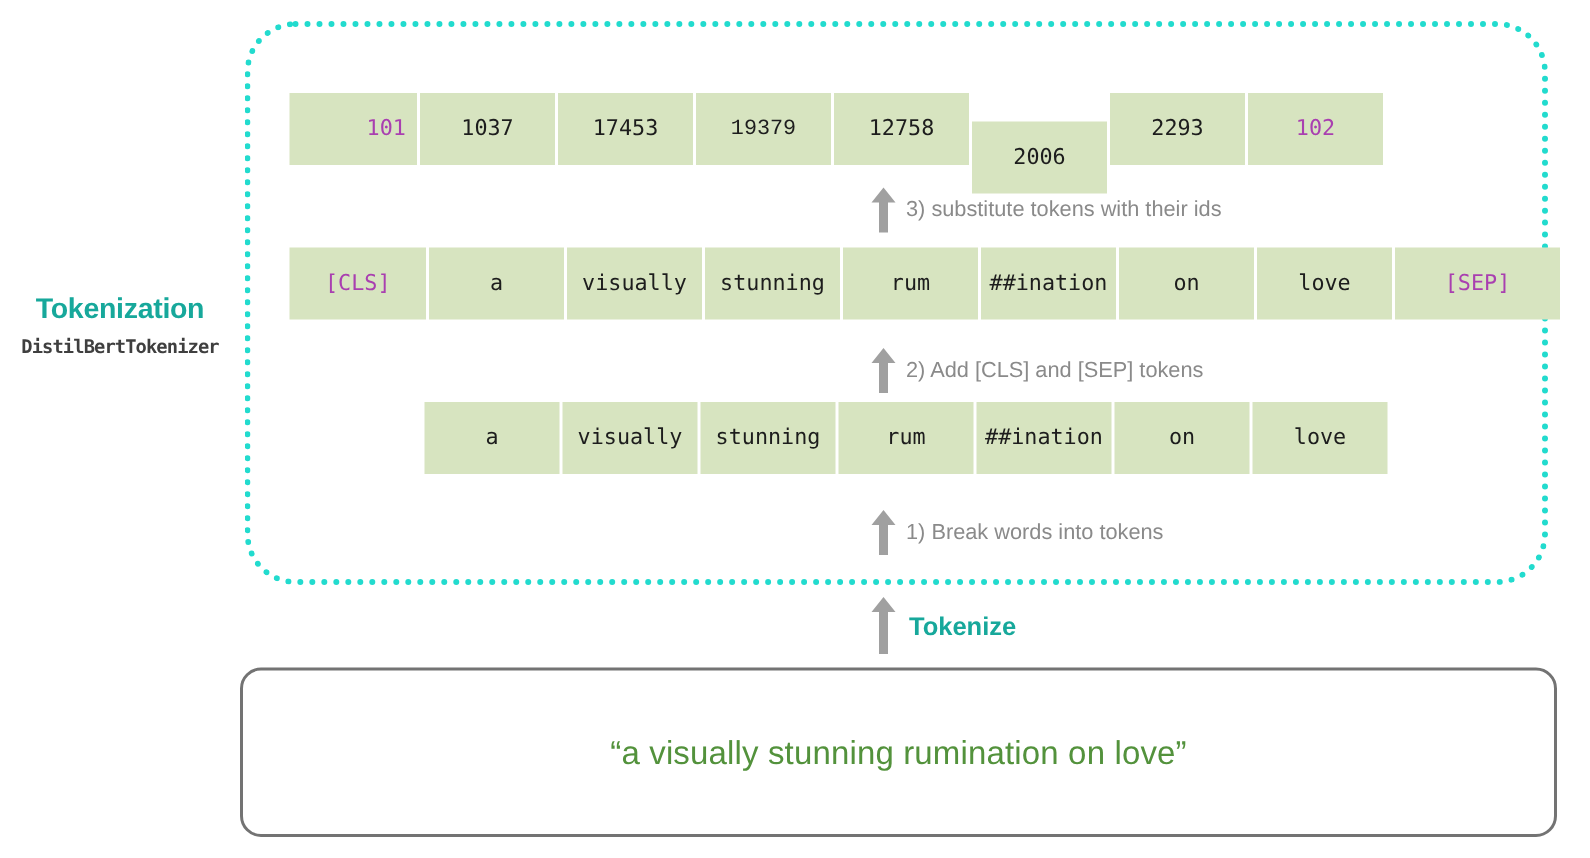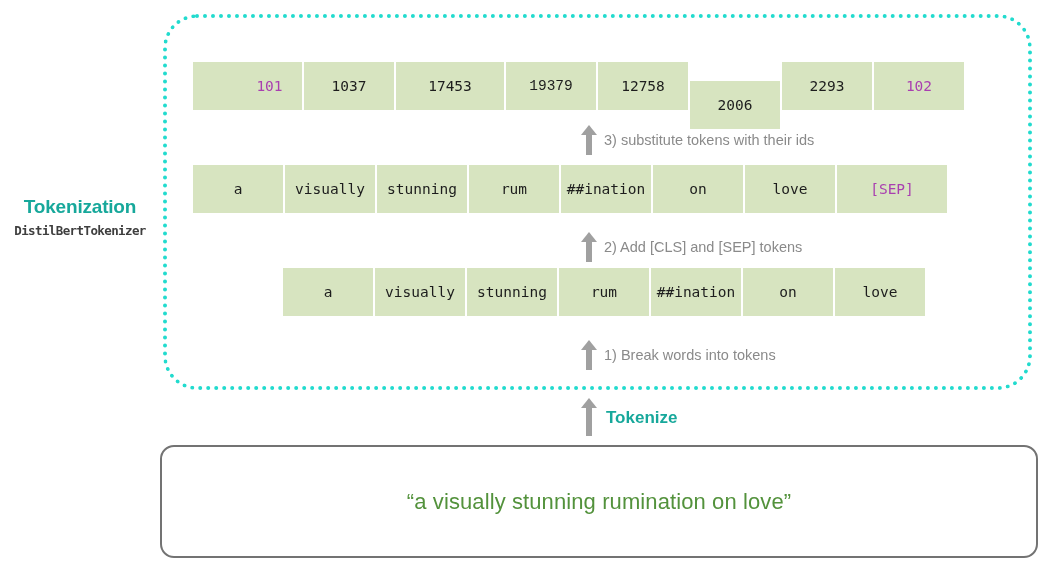--- a/index.html
+++ b/index.html
@@ -153,31 +153,32 @@
 <body>
 
 <div id="tokenization-panel"></div>
 
 <div id="side-labels">
   <div id="tokenization-title">Tokenization</div>
   <div id="tokenizer-subtitle">DistilBertTokenizer</div>
 </div>
 
 <div class="token-row" id="row-ids">
-    <div class="token-cell special" style="width: 109px; padding-left: 44px;">101</div>
+    <div class="token-cell special" style="width: 85px; padding-left: 44px;">101</div>
     <div class="token-cell" style="width: 90px;">1037</div>
-    <div class="token-cell" style="width: 108px;">17453</div>
+    <div class="token-cell" style="width: 90px;">17453</div>
     <div class="token-cell" style="width: 90px; font-family: Liberation Mono, monospace;">19379</div>
     <div class="token-cell" style="width: 90px;">12758</div>
     <div class="token-cell" style="width: 90px; margin-top: 19px;">2006</div>
     <div class="token-cell" style="width: 90px;">2293</div>
     <div class="token-cell special" style="width: 90px;">102</div>
   </div>
 
 <div class="token-row" id="row-tokens">
+    <div class="token-cell special" style="width: 91px;">[CLS]</div>
     <div class="token-cell" style="width: 90px;">a</div>
     <div class="token-cell" style="width: 90px;">visually</div>
     <div class="token-cell" style="width: 90px;">stunning</div>
     <div class="token-cell" style="width: 90px;">rum</div>
     <div class="token-cell" style="width: 90px;">##ination</div>
     <div class="token-cell" style="width: 90px;">on</div>
     <div class="token-cell" style="width: 90px;">love</div>
     <div class="token-cell special" style="width: 110px; text-align: right;">[SEP]</div>
   </div>
 

